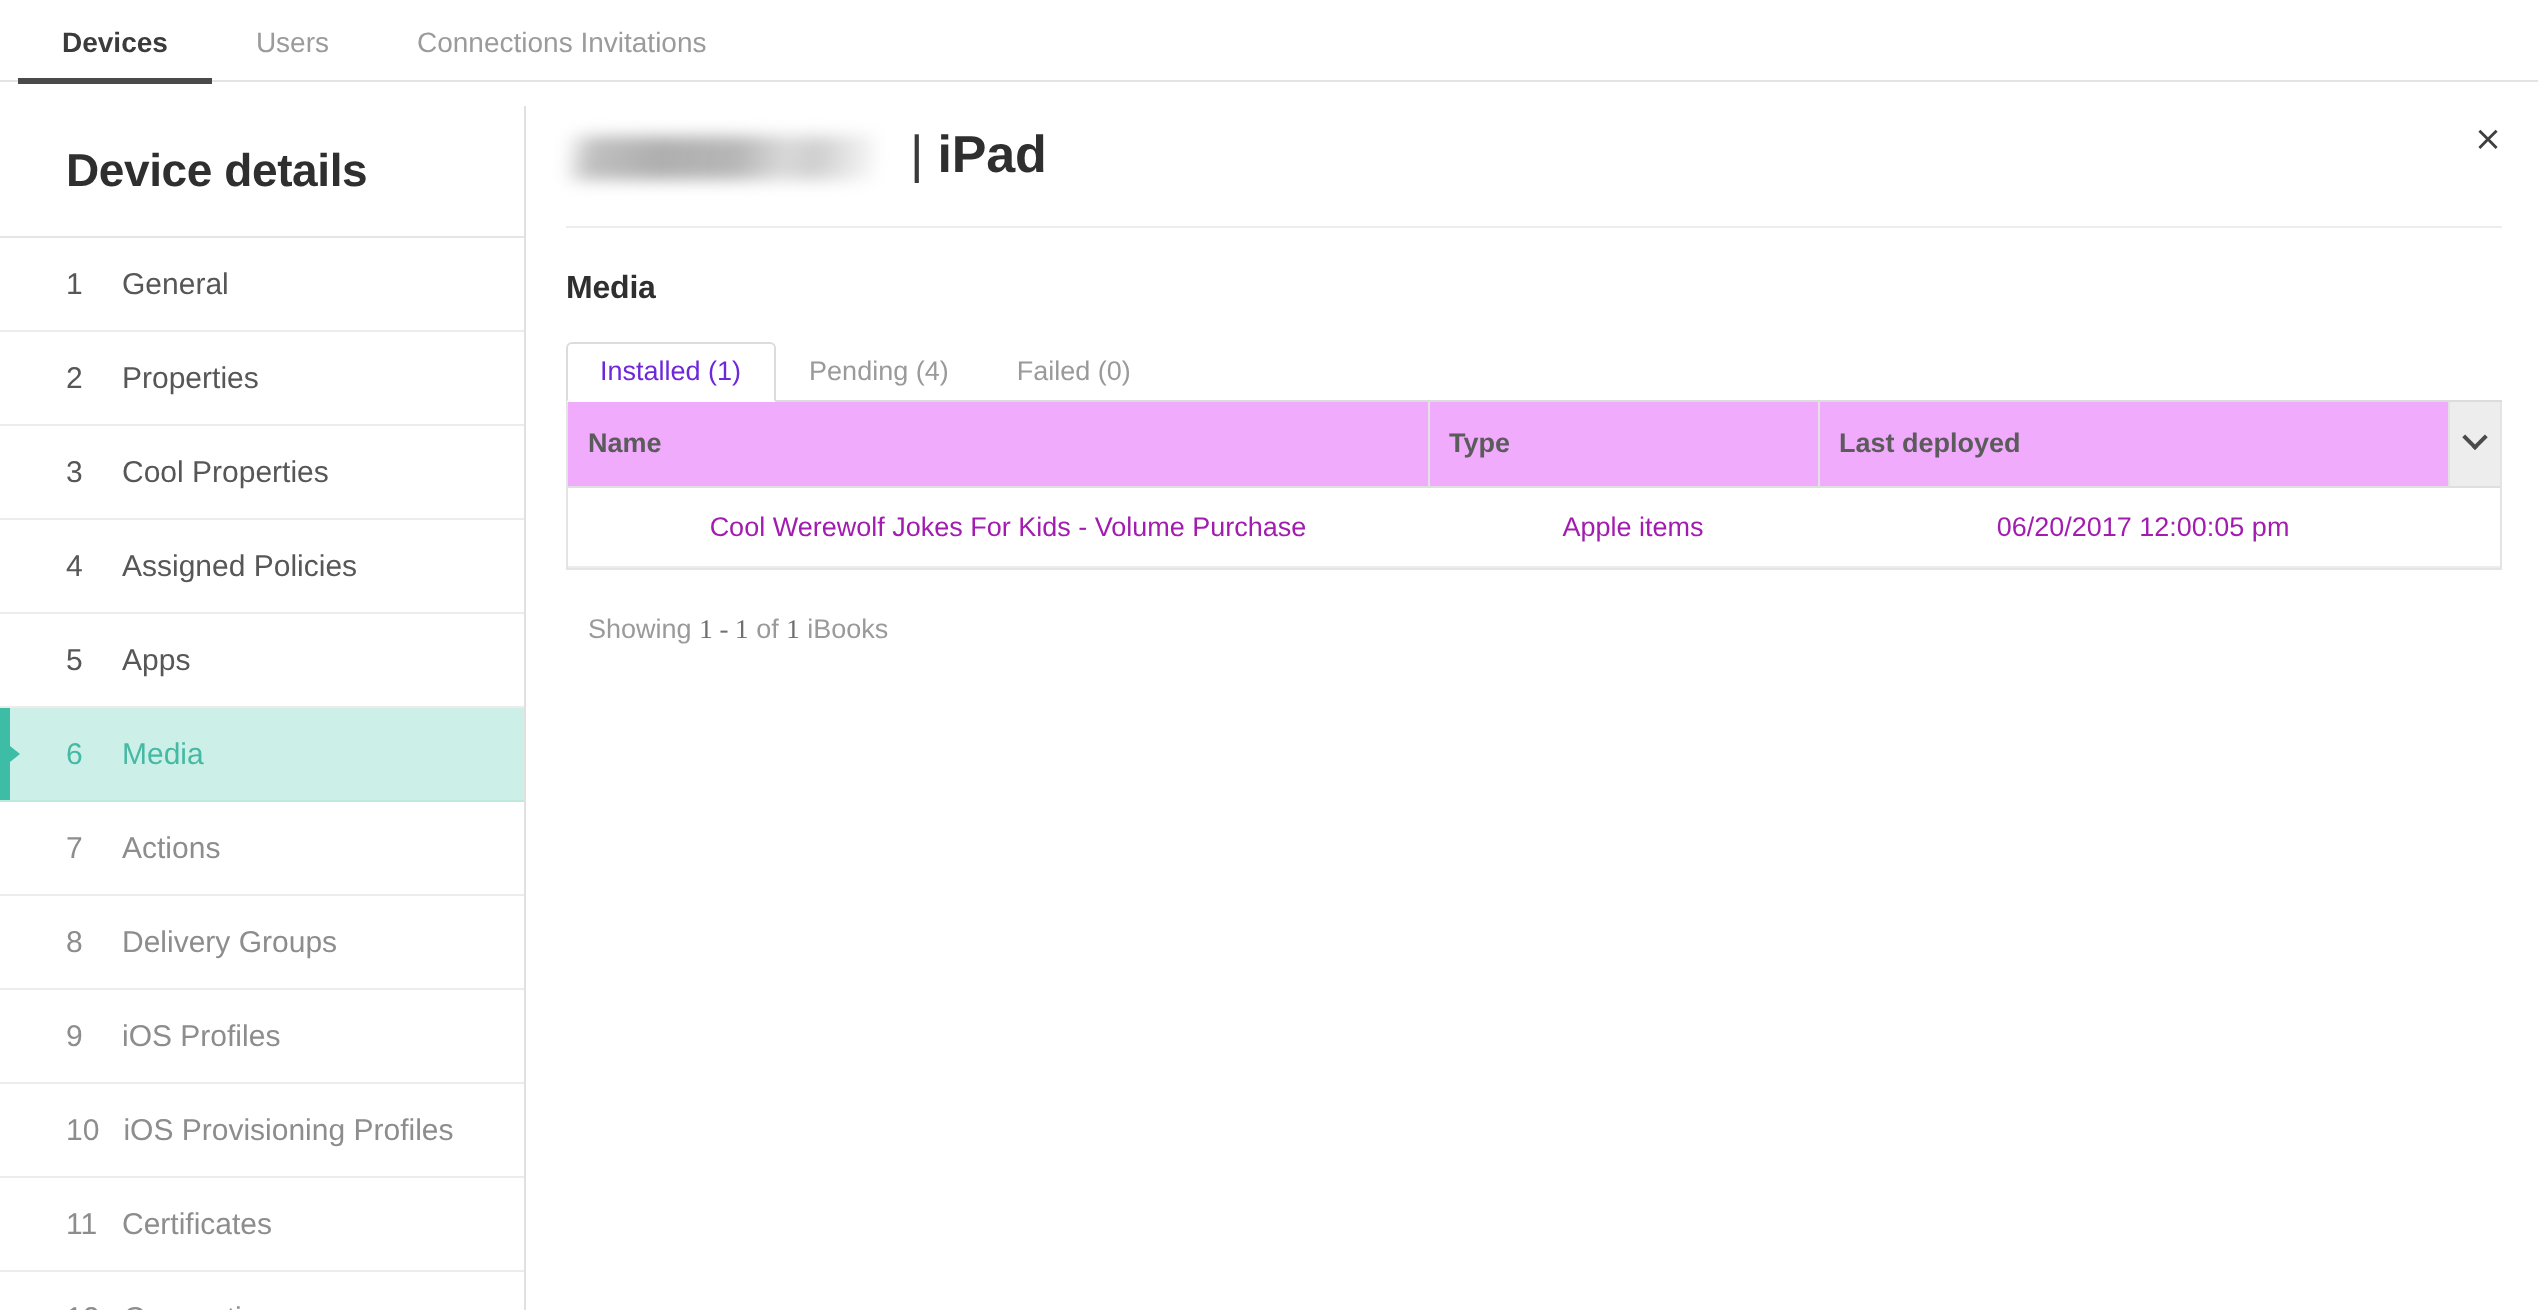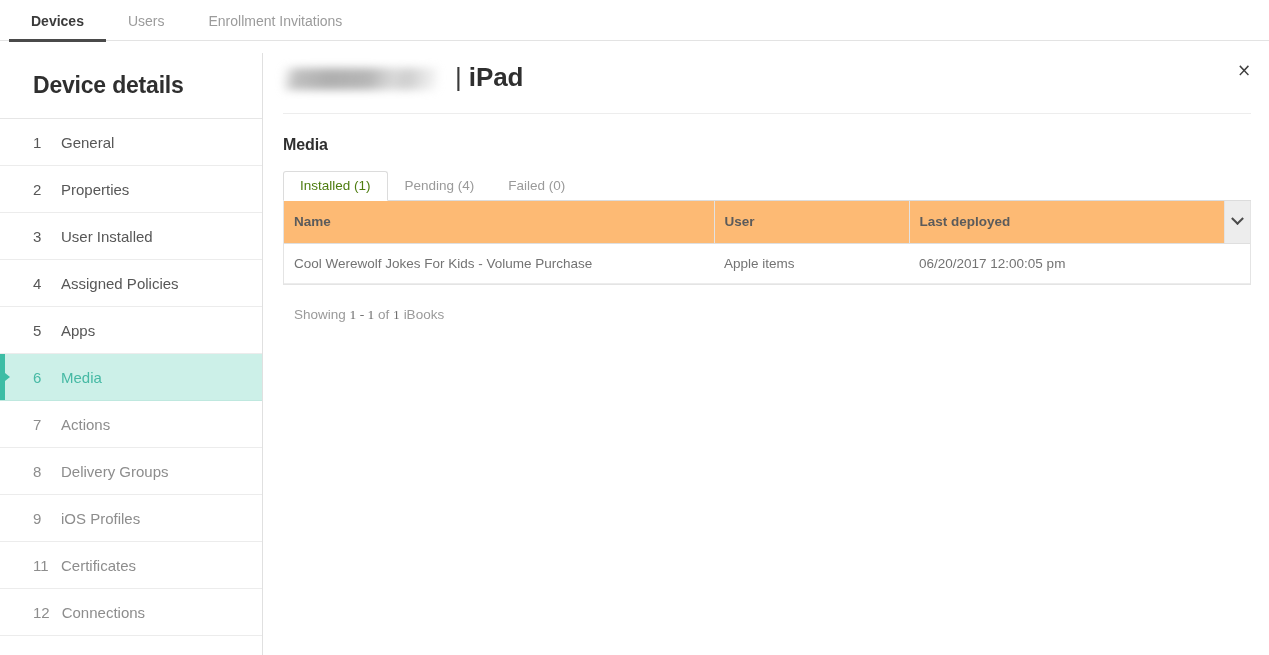--- a/index.html
+++ b/index.html
@@ -188,39 +188,39 @@
     padding: 7px 16px 8px 16px;
     cursor: pointer;
     line-height: 1;
     position: relative;
     top: 1px;
     border: 1px solid transparent;
     border-radius: 3px 3px 0 0;
     white-space: nowrap;
   }
   .tab.active {
-    color: #4d7c0f;
+    color: #6d28d9;
     background: #ffffff;
     border: 1px solid #dcdcdc;
     border-bottom: 1px solid #ffffff;
   }
 
   
   .table-wrap {
     border: 1px solid #e4e4e4;
     border-top: none;
     background: #fff;
   }
   table.grid {
     width: 100%;
     border-collapse: collapse;
     table-layout: fixed;
   }
   table.grid thead th {
-    background: #fdba74;
+    background: #f0abfc;
     font-size: 13.5px;
     font-weight: bold;
     color: #5b5b5b;
     text-align: left;
     padding: 12px 0 12px 10px;
     height: 42px;
     border-bottom: 1px solid #dfdfdf;
     border-right: 1px solid #e2e2e2;
     white-space: nowrap;
   }
@@ -234,61 +234,62 @@
   }
   .chev {
     display: inline-block;
     width: 9px; height: 9px;
     border-right: 2px solid #4b4b4b;
     border-bottom: 2px solid #4b4b4b;
     transform: rotate(45deg) translate(-2px,-2px);
   }
   table.grid tbody td {
     font-size: 13.5px;
-    color: #737373;
+    color: #a21caf;
     padding: 11px 0 11px 10px;
     height: 40px;
     border-bottom: 1px solid #ececec;
     white-space: nowrap;
     overflow: hidden;
     text-overflow: ellipsis;
+    text-align: center;
   }
   .showing {
     font-size: 13.5px;
     color: #9a9a9a;
     padding: 22px 0 0 11px;
   }
   .showing b { color: #6f6f6f; font-weight: normal; font-family: Liberation Serif, serif; }
   .panel-floor { height: 36px; }
 </style>
 </head>
 <body>
 
 <div class="topbar">
   <div class="topbar-inner" id="top-tabs">
       <div class="top-tab active">Devices</div>
       <div class="top-tab">Users</div>
-      <div class="top-tab">Enrollment Invitations</div>
+      <div class="top-tab">Connections Invitations</div>
     </div>
 </div>
 
 <div class="sidebar">
   <div class="sidebar-title">Device details</div>
   <div id="nav-list">
       <div class="nav-item dark">
         <span class="nav-num">1</span>
         <span class="nav-label">General</span>
       </div>
       <div class="nav-item dark">
         <span class="nav-num">2</span>
         <span class="nav-label">Properties</span>
       </div>
       <div class="nav-item dark">
         <span class="nav-num">3</span>
-        <span class="nav-label">User Installed</span>
+        <span class="nav-label">Cool Properties</span>
       </div>
       <div class="nav-item dark">
         <span class="nav-num">4</span>
         <span class="nav-label">Assigned Policies</span>
       </div>
       <div class="nav-item dark">
         <span class="nav-num">5</span>
         <span class="nav-label">Apps</span>
       </div>
       <div class="nav-item active">
@@ -300,20 +301,24 @@
         <span class="nav-num">7</span>
         <span class="nav-label">Actions</span>
       </div>
       <div class="nav-item">
         <span class="nav-num">8</span>
         <span class="nav-label">Delivery Groups</span>
       </div>
       <div class="nav-item">
         <span class="nav-num">9</span>
         <span class="nav-label">iOS Profiles</span>
+      </div>
+      <div class="nav-item">
+        <span class="nav-num">10</span>
+        <span class="nav-label">iOS Provisioning Profiles</span>
       </div>
       <div class="nav-item">
         <span class="nav-num">11</span>
         <span class="nav-label">Certificates</span>
       </div>
       <div class="nav-item">
         <span class="nav-num">12</span>
         <span class="nav-label">Connections</span>
       </div>
     </div>
@@ -346,21 +351,21 @@
       <table class="grid">
         <colgroup>
           <col style="width:430px">
           <col style="width:195px">
           <col style="width:auto">
           <col style="width:26px">
         </colgroup>
         <thead>
           <tr>
             <th>Name</th>
-            <th>User</th>
+            <th>Type</th>
             <th>Last deployed</th>
             <th class="col-opts">
               <span class="chev"></span>
             </th>
           </tr>
         </thead>
         <tbody id="table-body">
             <tr>
               <td>Cool Werewolf Jokes For Kids - Volume Purchase</td>
               <td>Apple items</td>

